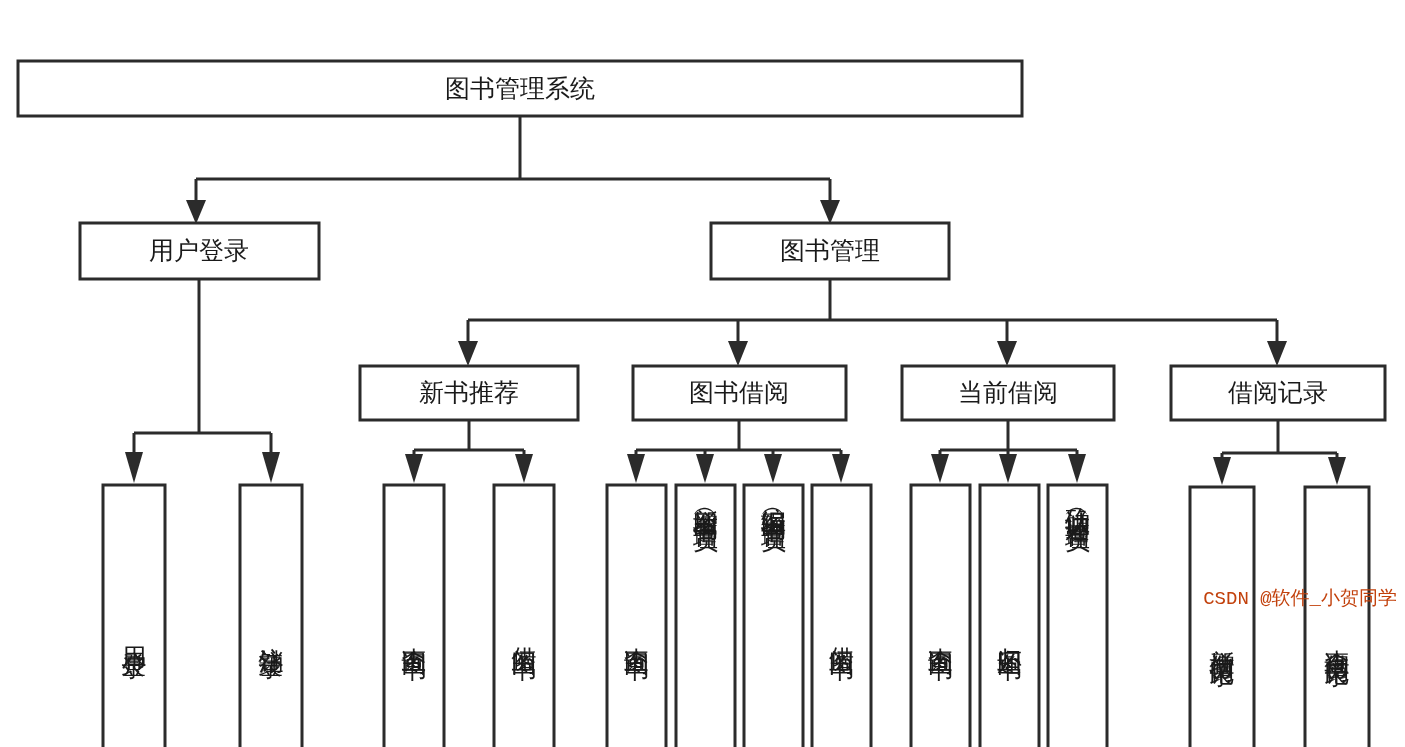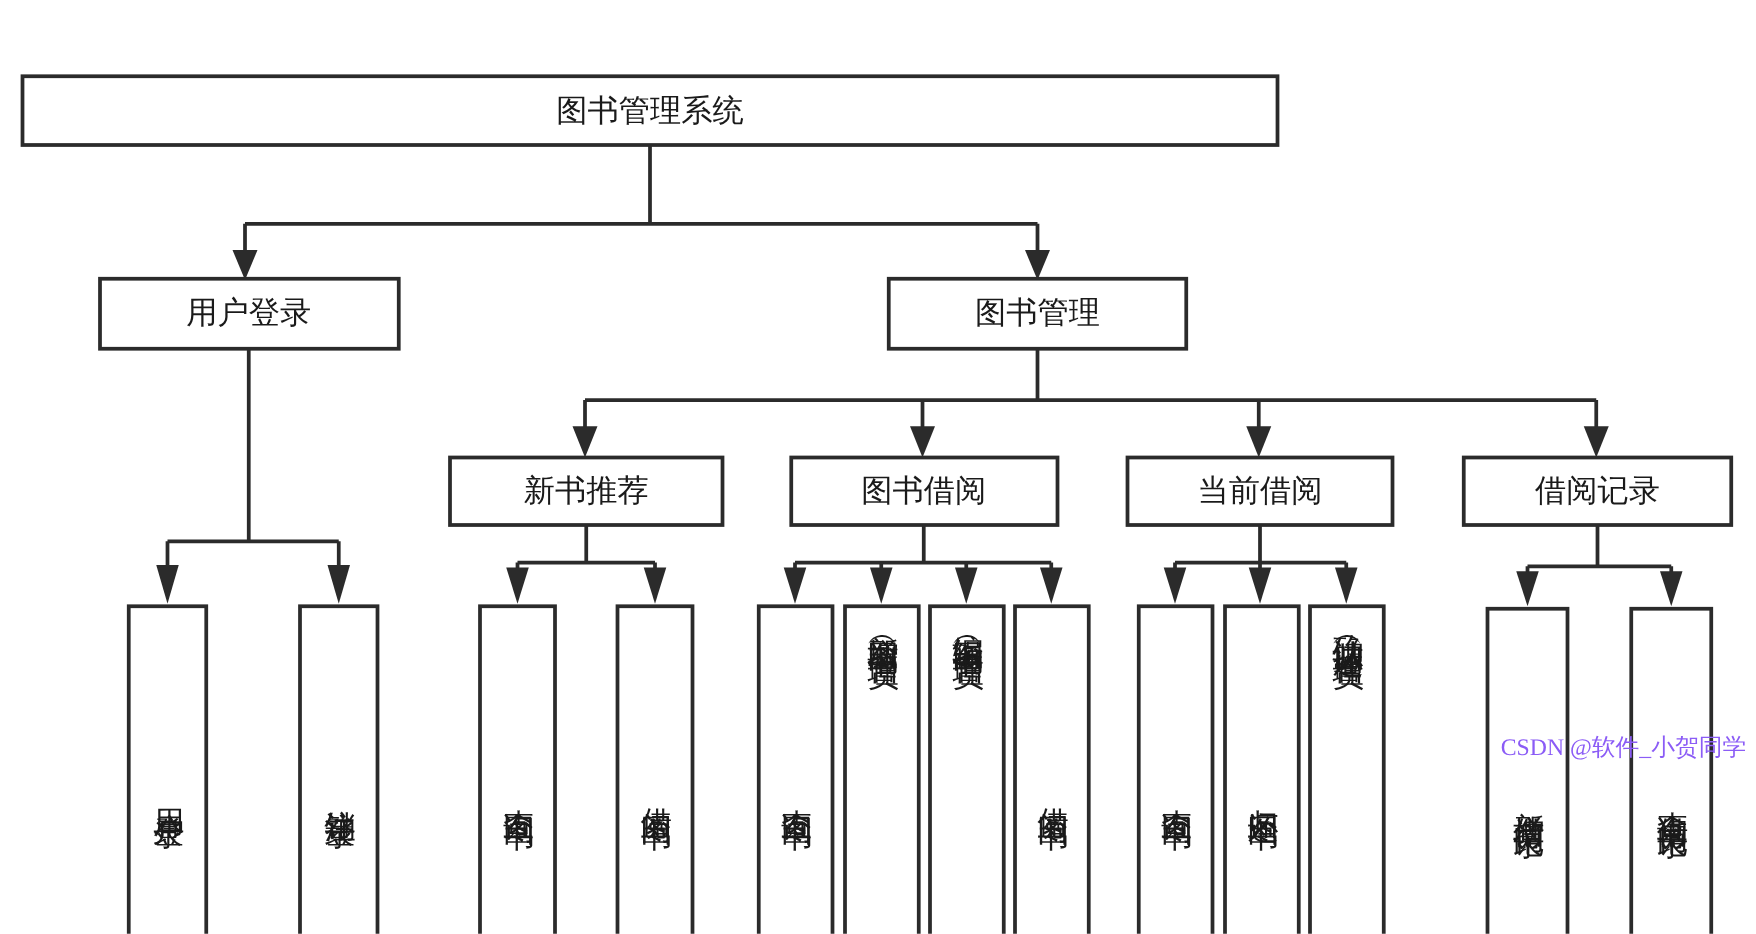--- a/index.html
+++ b/index.html
@@ -68,23 +68,23 @@
     align-items: flex-start;
     justify-content: center;
   }
   .leaf-fo-inner.centered {
     align-items: center;
   }
   .watermark {
     position: absolute;
     right: 8px;
     bottom: 4px;
-    font-family: Liberation Serif, serif;
+    font-family: Liberation Mono, monospace;
     font-size: 19px;
-    color: #8b5cf6;
+    color: #c2410c;
     white-space: nowrap;
     user-select: none;
     pointer-events: none;
   }
 </style>
 </head>
 <body>
 
 <div id="diagram-root">
 

